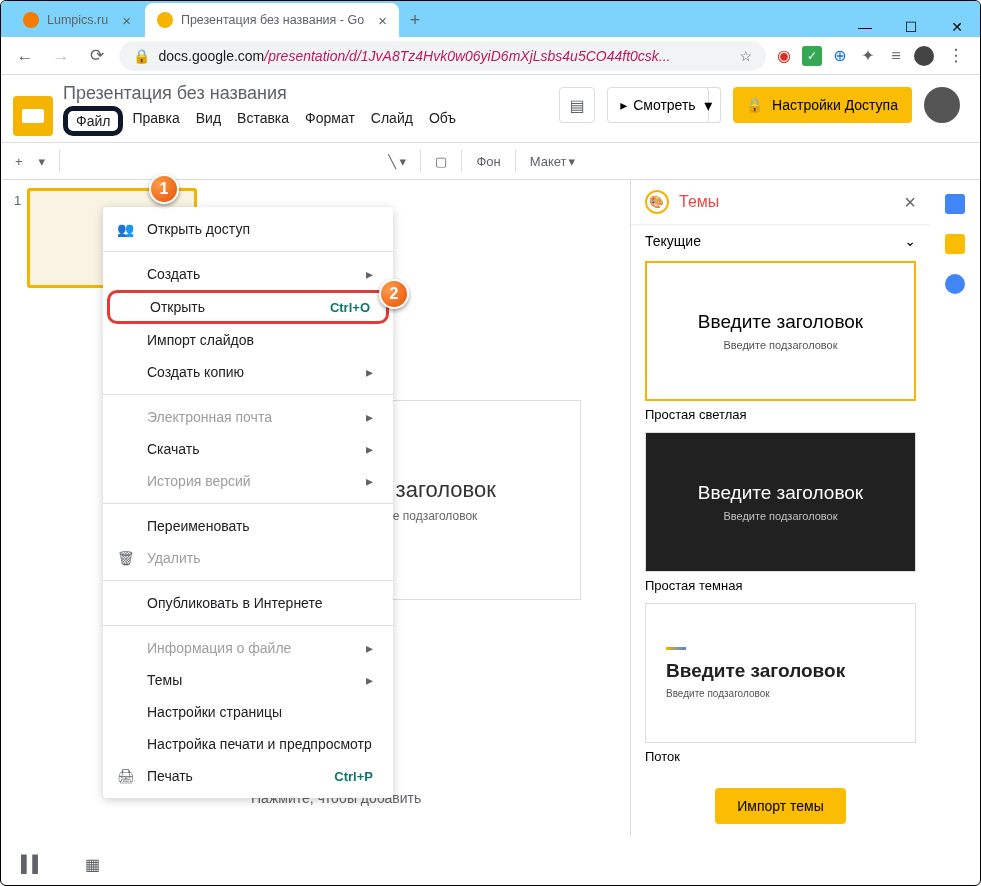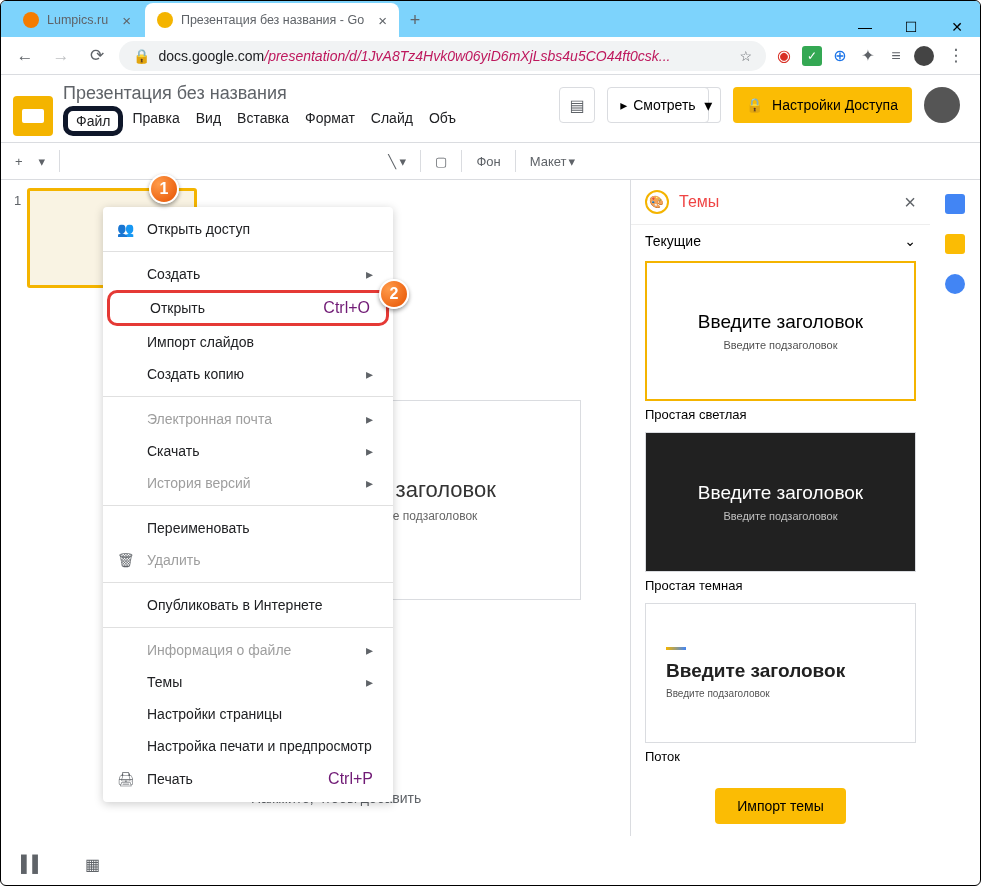--- a/index.html
+++ b/index.html
@@ -72,21 +72,21 @@
 .import-btn { background:#fbbc04; padding:10px 22px; font-size:14px; font-weight:500; border-radius:4px; align-self:center; margin:10px auto; cursor:pointer;}
 
 
 .mini-sidebar { width:50px; display:flex; flex-direction:column; align-items:center; padding-top:14px; gap:20px;}
 .mini-icon { width:20px; height:20px; border-radius:3px;}
 
 
 .dropdown { position:absolute; left:102px; top:206px; width:290px; background:#fff; box-shadow:0 2px 10px rgba(0,0,0,.2); border-radius:4px; padding:6px 0; z-index:10;}
 .dd-item { padding:8px 20px 8px 44px; font-size:14px; color:#202124; cursor:pointer; display:flex; align-items:center; position:relative;}
 .dd-item.disabled { color:#9e9e9e; cursor:default;}
-.dd-item .shortcut { margin-left:auto; color:#701a75; font-size:16px;}
+.dd-item .shortcut { margin-left:auto; color:#0f766e; font-size:13px;font-weight:bold;}
 .dd-item .sub-arrow { margin-left:auto; color:#5f6368;}
 .dd-sep { height:1px; background:#e0e0e0; margin:6px 0;}
 .dd-item.hl { border:3px solid #e53935; border-radius:10px; margin:0 4px; padding:6px 16px 6px 40px;}
 .dd-icon { position:absolute; left:14px; width:18px; text-align:center; color:#5f6368;}
 
 
 .badge { position:absolute; width:30px; height:30px; border-radius:50%; background: radial-gradient(circle at 30% 30%, #ff9b4a, #e65100); border:2px solid #fff; box-shadow:0 2px 4px rgba(0,0,0,.4); color:#fff; font-weight:bold; font-size:16px; display:flex; align-items:center; justify-content:center; z-index:20;}
 
 .bottom-bar { position:absolute; bottom:12px; left:20px; display:flex; gap:40px; }
 .bb-icon { width:24px; height:18px; color:#5f6368;}

